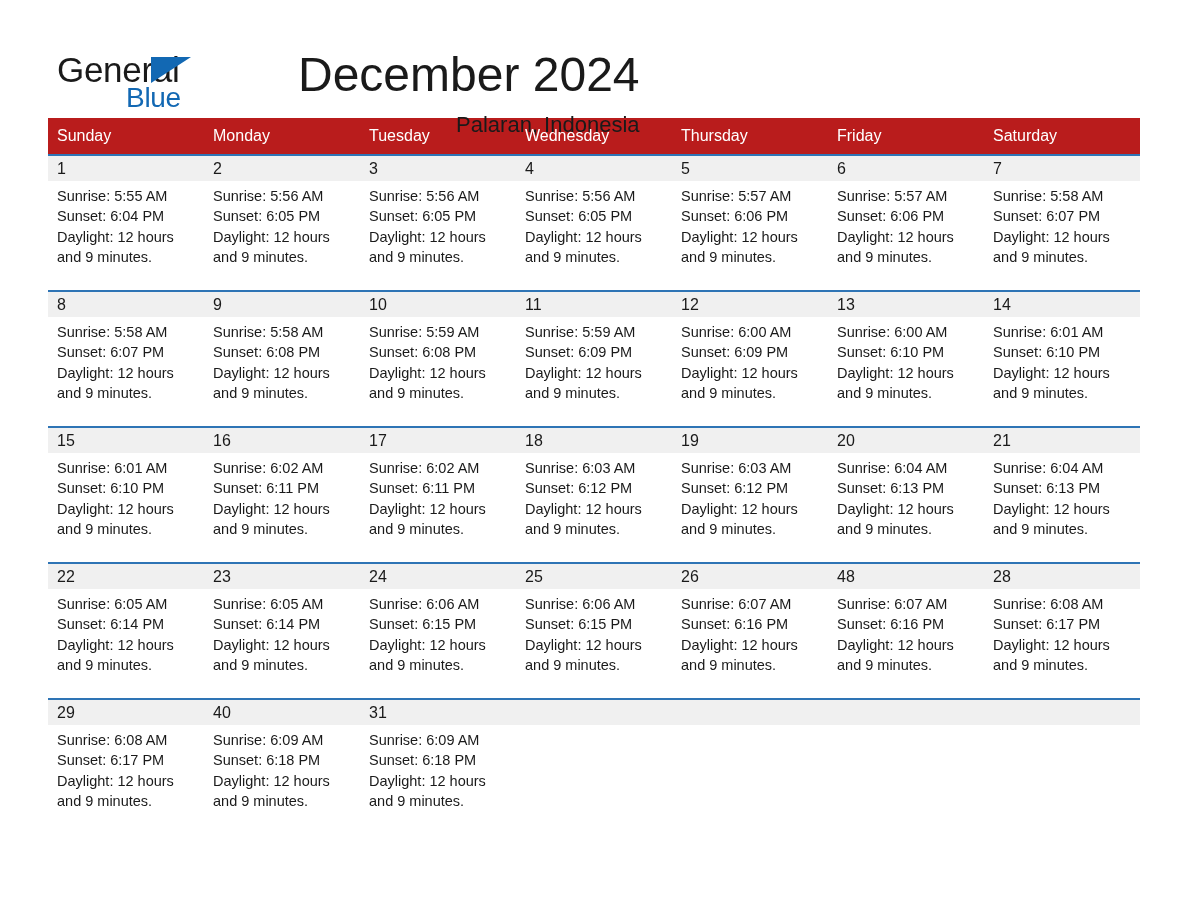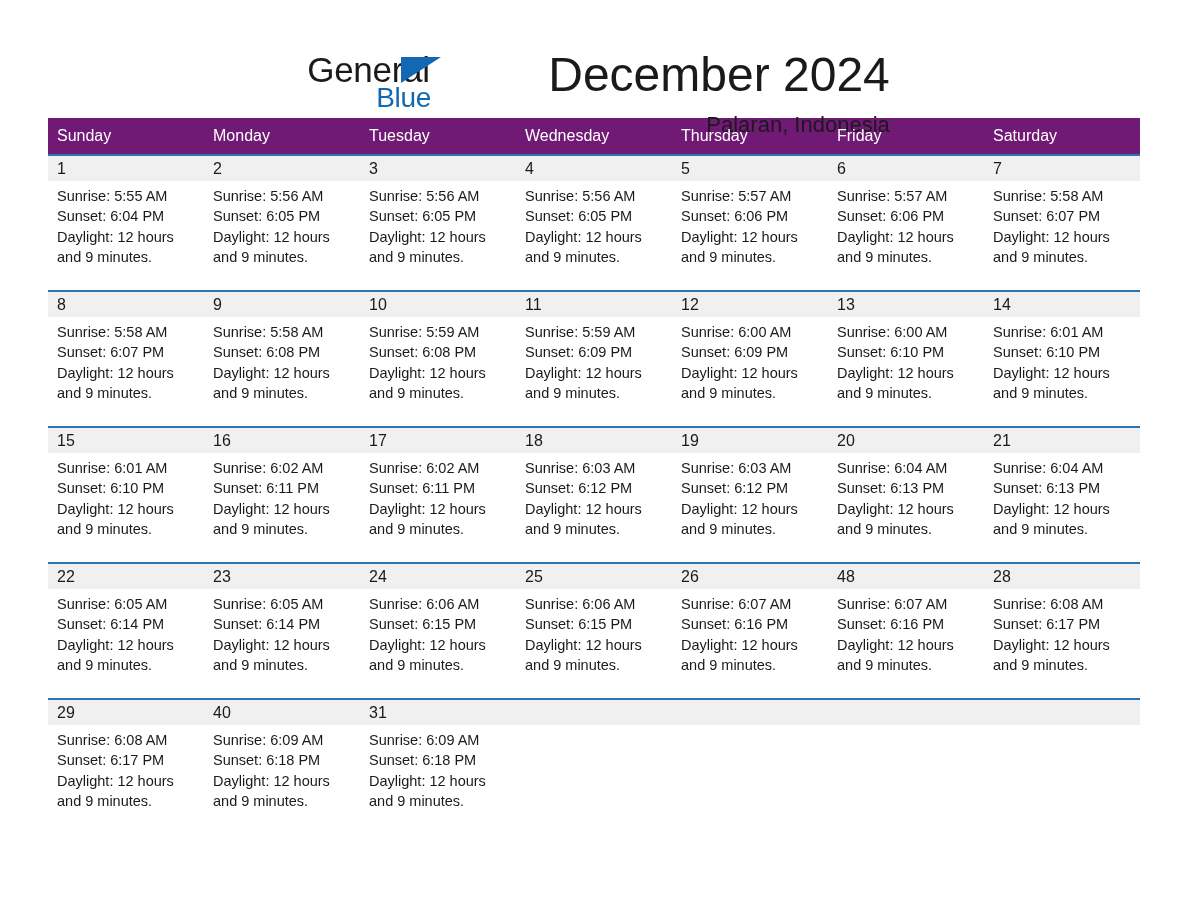--- a/index.html
+++ b/index.html
@@ -19,21 +19,21 @@
     width: 1188px;
     height: 918px;
     box-sizing: border-box;
     padding: 0 48px;
   }
 
   
   .header {
     display: flex;
     align-items: flex-start;
-    justify-content: center;
+    justify-content: flex-start;
     padding-top: 44px;
     height: 108px;
     box-sizing: border-box;
   }
   .brand {
     position: relative;
     width: 250px;
     height: 72px;
     flex: none;
   }
@@ -86,21 +86,21 @@
   
   .calendar {
     width: 1092px;
     margin-top: 10px;
   }
   .cal-row {
     display: flex;
     width: 100%;
   }
   .cal-head {
-    background: #701a75;
+    background: #b91c1c;
   }
   .cal-head .cell {
     color: #ffffff;
     font-size: 16px;
     padding: 9px 0 9px 9px;
     box-sizing: border-box;
   }
   .cell {
     width: 156px;
     flex: none;

